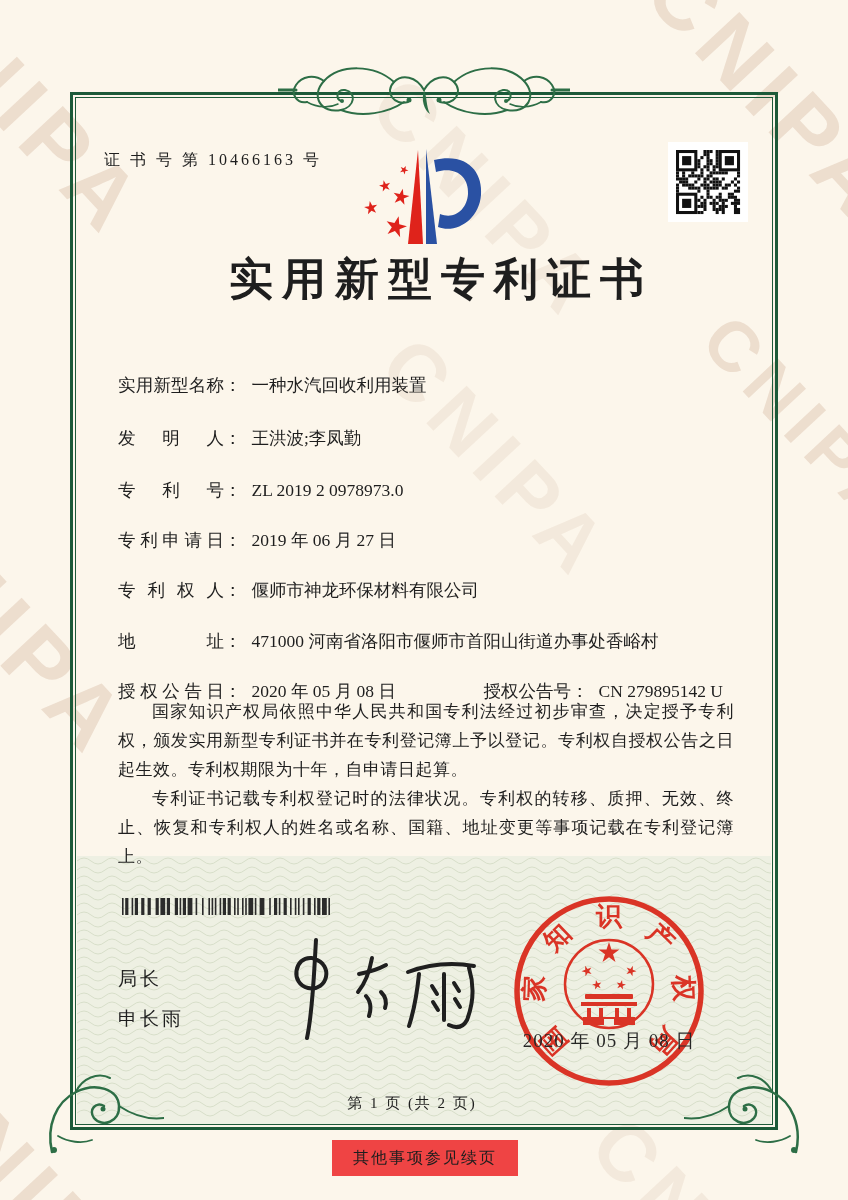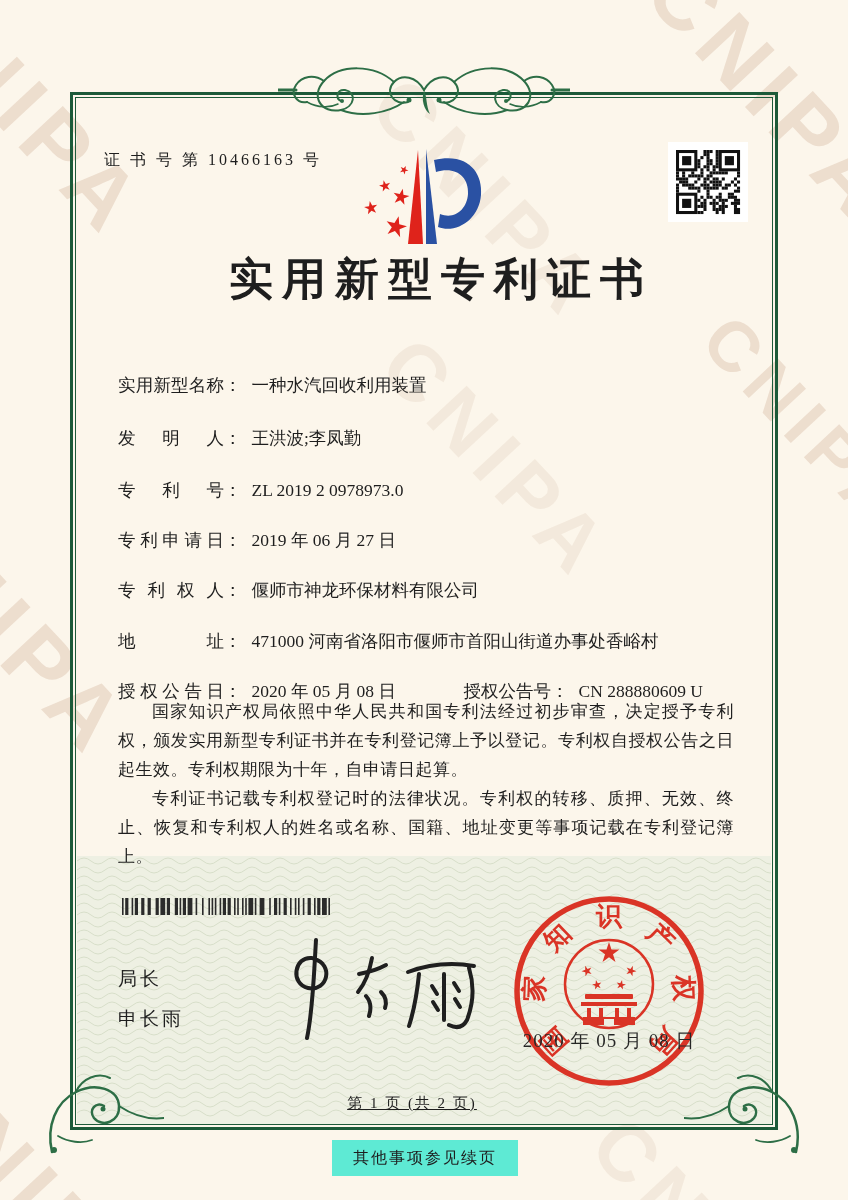--- a/index.html
+++ b/index.html
@@ -15,28 +15,28 @@
   .border-outer{position:absolute;left:70px;top:92px;width:702px;height:1032px;
       border:3px solid #1c5a39;z-index:2;}
   .border-inner{position:absolute;left:2px;top:2px;right:2px;bottom:2px;border:1px solid #1c5a39;}
   .z3{z-index:3;}
   .certno{left:104px;top:150px;font-size:16px;letter-spacing:3px;text-align:center;}
   .title{left:17px;top:250px;width:848px;text-align:center;font-size:44px;font-weight:bold;
          letter-spacing:9px;}
   .frow{position:absolute;left:118px;font-size:17.5px;white-space:nowrap;z-index:3;}
   .flabel{display:inline-block;width:106px;text-align:justify;text-align-last:justify;margin-top:16px;}
   .fval{margin-left:10px;margin-top:20px;}
-  .grant2{margin-left:16px;font-family:Liberation Serif, serif;}
+  .grant2{margin-left:36px;font-family:Liberation Serif, serif;}
   .paras{left:118px;top:697px;width:616px;font-size:17px;line-height:29px;text-align:justify;
          letter-spacing:0.5px;z-index:3;}
   .paras p{margin:0;text-indent:2em;}
   .gov{font-family:"Liberation Sans","DejaVu Sans",sans-serif;font-size:19px;letter-spacing:3px;
        font-weight:500;z-index:4;}
-  .footerline{left:0;top:1094px;width:824px;text-align:center;font-size:15px;letter-spacing:2px;z-index:4;text-decoration:underline;}
-  .contnote{left:332px;top:1140px;width:186px;height:36px;background:#5eead4;text-align:center;
+  .footerline{left:0;top:1094px;width:824px;text-align:center;font-size:15px;letter-spacing:2px;z-index:4;}
+  .contnote{left:332px;top:1140px;width:186px;height:36px;background:#ef4444;text-align:center;
             line-height:36px;font-size:16px;letter-spacing:2px;z-index:3;}
   .sealwrap{left:509px;top:891px;z-index:5;opacity:0.95;}
   svg{display:block;}
 </style>
 </head>
 <body>
 
 <div class="page">
 
   <div class="wm" style="left:-50px;top:-45px;font-size:88px;">CNIPA</div>
@@ -291,21 +291,21 @@
   <div class="frow" style="top:512px">
     <span class="flabel">专利申请日</span><span>：</span><span class="fval">2019 年 06 月 27 日</span>
   </div>
   <div class="frow" style="top:562px">
     <span class="flabel">专利权人</span><span>：</span><span class="fval">偃师市神龙环保材料有限公司</span>
   </div>
   <div class="frow" style="top:613px">
     <span class="flabel">地址</span><span>：</span><span class="fval">471000 河南省洛阳市偃师市首阳山街道办事处香峪村</span>
   </div>
   <div class="frow" style="top:659px">
-    <span class="flabel">授权公告日</span><span>：</span><span class="fval" style="display:inline-block;width:196px">2020 年 05 月 08 日</span><span class="grant2">授权公告号</span><span>：</span><span class="fval">CN 288880609 U</span>
+    <span class="flabel">授权公告日</span><span>：</span><span class="fval" style="display:inline-block;width:196px">2020 年 05 月 08 日</span><span class="grant2">授权公告号</span><span>：</span><span class="fval">CN 279895142 U</span>
   </div>
 
   <div class="abs paras">
     <p>国家知识产权局依照中华人民共和国专利法经过初步审查，决定授予专利权，颁发实用新型专利证书并在专利登记簿上予以登记。专利权自授权公告之日起生效。专利权期限为十年，自申请日起算。</p>
     <p>专利证书记载专利权登记时的法律状况。专利权的转移、质押、无效、终止、恢复和专利权人的姓名或名称、国籍、地址变更等事项记载在专利登记簿上。</p>
   </div>
 
   <svg id="barcode" class="abs" style="left:120px;top:898px;z-index:4" width="216" height="17" viewBox="0 0 216 17">
       <rect x="2" y="0" width="1.6" height="17" fill="#2b2b2b"></rect>
       <rect x="5.2" y="0" width="3.2" height="17" fill="#2b2b2b"></rect>

